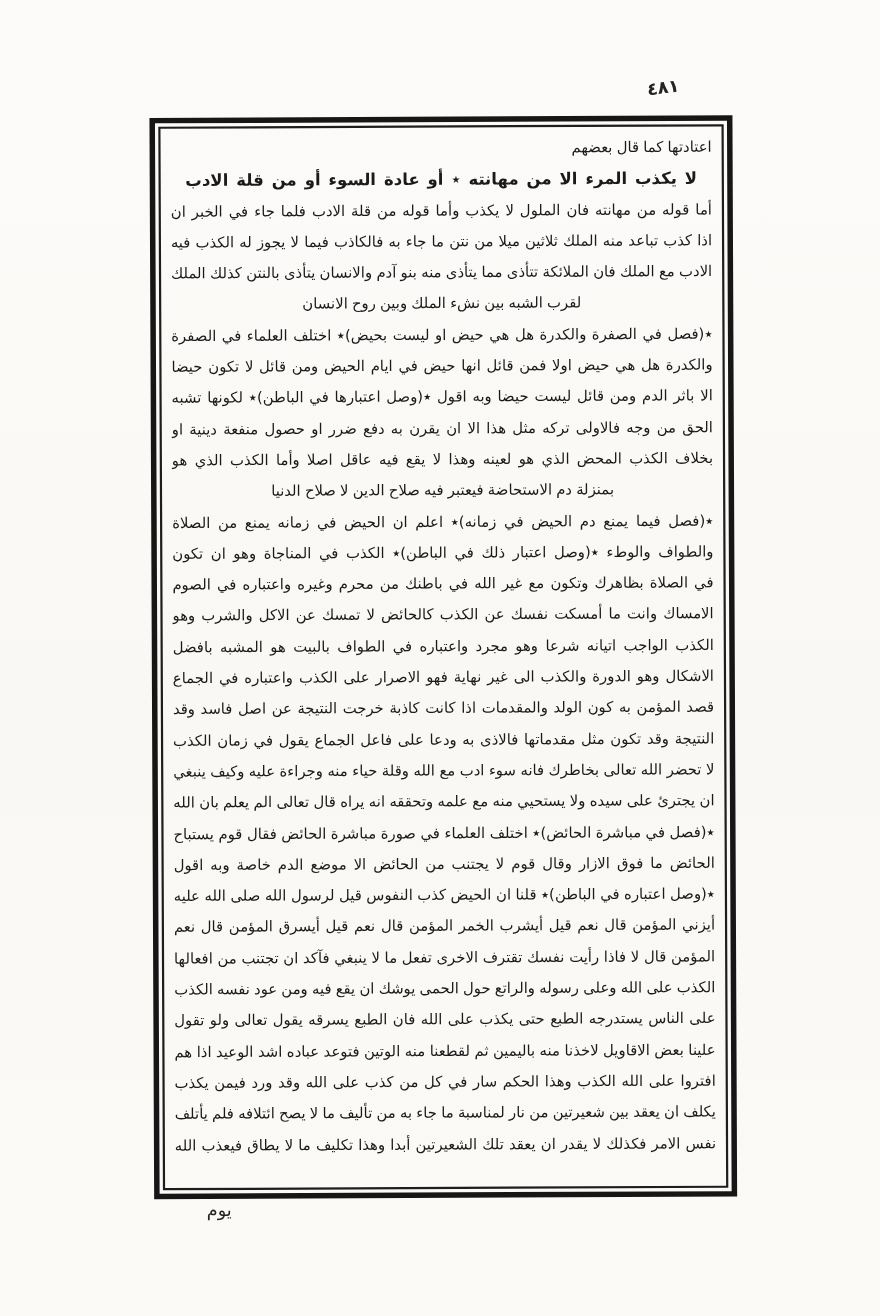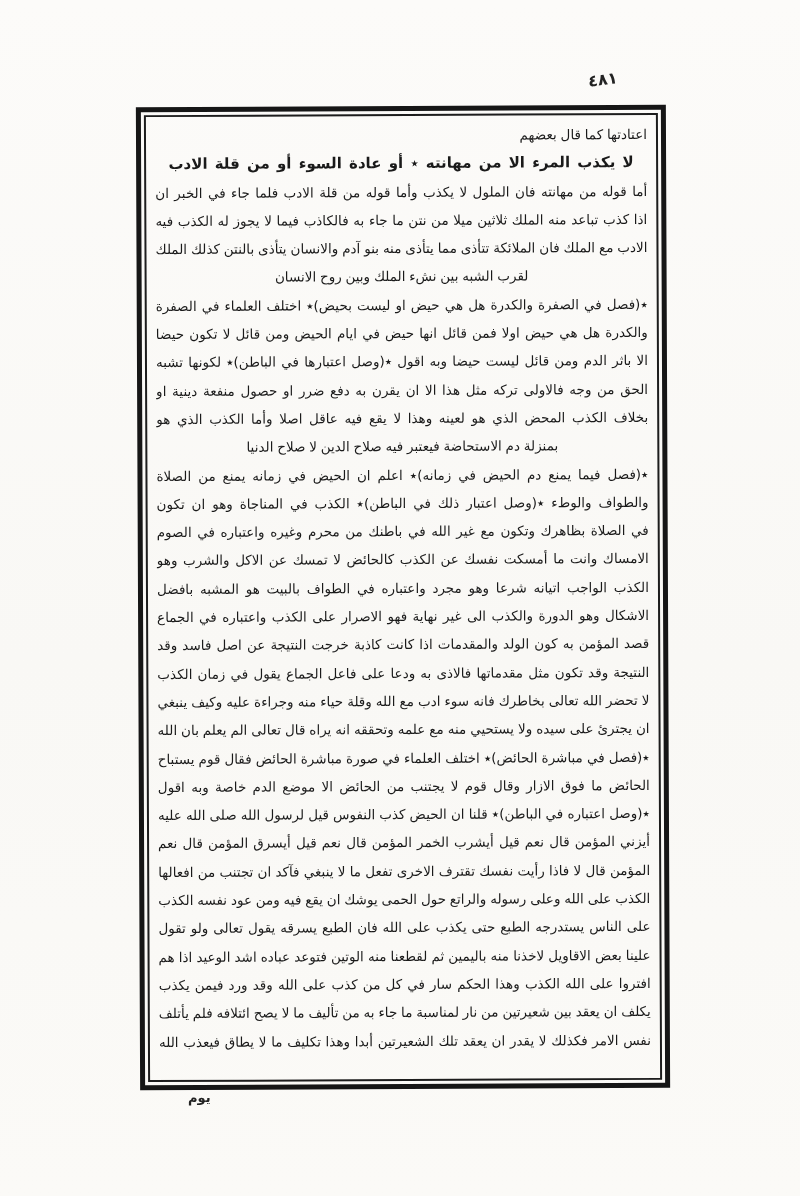--- a/index.html
+++ b/index.html
@@ -75,22 +75,22 @@
     text-align: center;
     text-align-last: center;
     font-weight: bold;
     font-size: 15px;
     word-spacing: 2px;
   }
   .catchword {
     position: absolute;
     left: 188px;
     top: 1090px;
-    font-size: 13px;
-    font-weight: bold;
+    font-size: 16px;
+    font-weight: normal;
     color: #232323;
     direction: rtl;
   }
 </style>
 </head>
 <body>
 
 <div class="scan-page">
 
   <div class="page-number">٤٨١</div>

